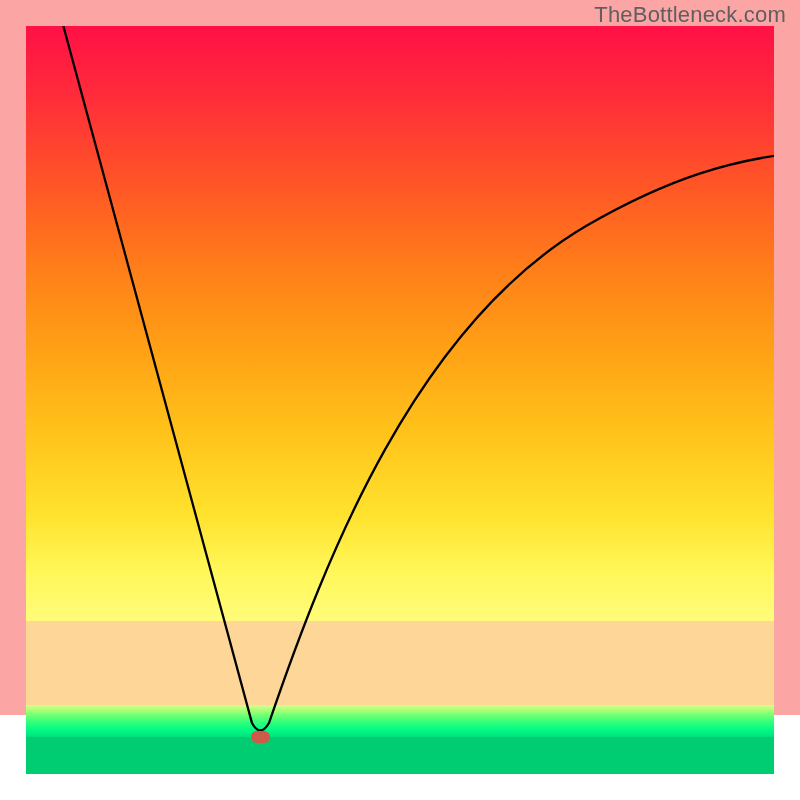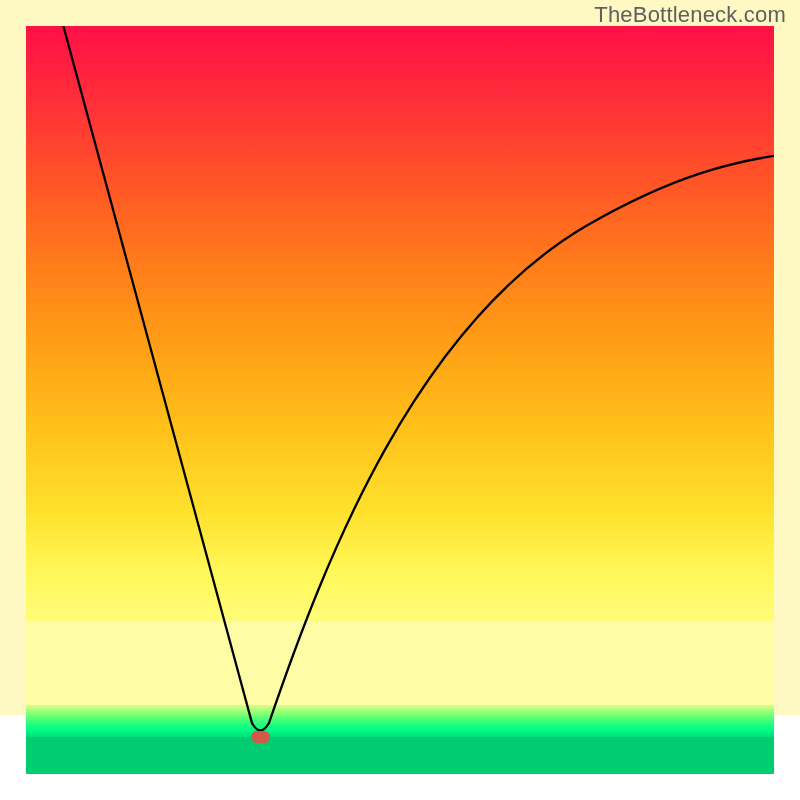--- a/index.html
+++ b/index.html
@@ -6,21 +6,21 @@
     margin: 0;
     padding: 0;
     width: 800px;
     height: 800px;
     overflow: hidden;
     font-family: Arial, Helvetica, sans-serif;
   }
   .frame {
     width: 800px;
     height: 715px;
-    background: #fef9c3;
+    background: #fca5a5;
     position: relative;
   }
   .watermark {
     position: absolute;
     top: 2px;
     right: 14px;
     color: #5f5f5f;
     font-size: 22px;
     font-weight: 500;
     letter-spacing: 0.2px;

